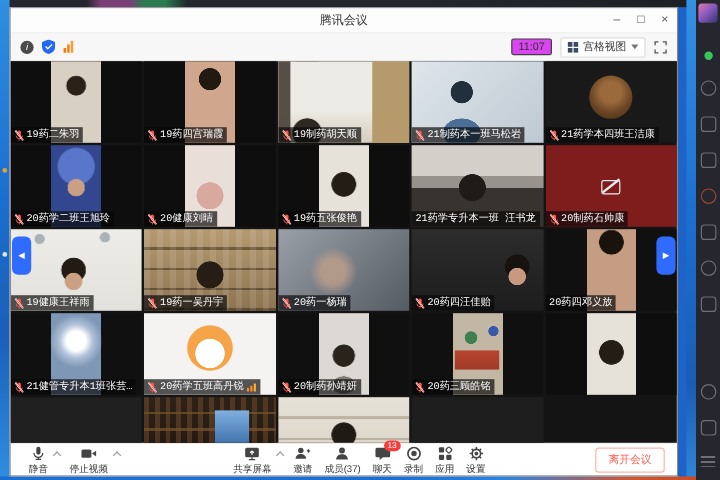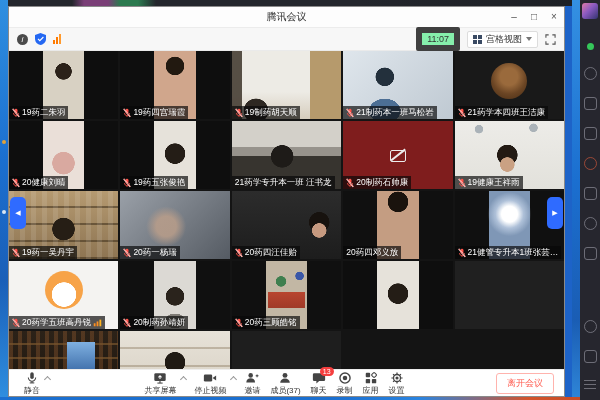--- a/index.html
+++ b/index.html
@@ -40,29 +40,29 @@
   .meetbar{height:22px;flex:0 0 22px;display:flex;align-items:center;background:#f7f7f7;
     border-bottom:1px solid #eaeaea;padding:0 8px;gap:7px;}
   .info-ic{width:11px;height:11px;border-radius:50%;background:#4a4a4a;color:#fff;
     font-size:8px;line-height:11px;text-align:center;font-style:italic;}
   .signal{display:flex;align-items:flex-end;gap:1px;height:10px;}
   .signal i{display:block;width:2px;background:#ff7a00;}
   .signal i:nth-child(1){height:4px;}
   .signal i:nth-child(2){height:7px;}
   .signal i:nth-child(3){height:10px;background:#ff9a2e;}
   .mb-spacer{flex:1;}
-  .time{font-size:9px;color:#333;border:6px solid #404040;border-radius:2px;padding:1px 5px;background:#86efac;}
+  .time{font-size:9px;color:#333;border:1px solid #404040;border-radius:2px;padding:1px 5px;background:#d946ef;}
   .viewsw{display:flex;align-items:center;gap:4px;font-size:9px;color:#333;
     border:1px solid #ddd;border-radius:2px;padding:1px 5px;background:#fff;}
   .caret{width:0;height:0;border-left:3px solid rgba(0,0,0,0);border-right:3px solid rgba(0,0,0,0);border-top:4px solid #777;}
   .fsic{display:flex;}
   
   .grid{flex:1;background:#141414;position:relative;overflow:hidden;
     display:grid;grid-template-columns:repeat(5,1fr);grid-auto-rows:68px;gap:2px;}
-  .tile{position:relative;background:#202020;overflow:hidden;}
+  .tile{position:relative;background:#202020;overflow:hidden;font-family:Liberation Mono, monospace;}
   .tile-label{position:absolute;left:0;bottom:0;max-width:100%;box-sizing:border-box;
     background:rgba(8,8,8,.68);color:#fff;font-size:8.5px;line-height:13px;
     padding:0 3px;display:flex;align-items:center;gap:2px;white-space:nowrap;overflow:hidden;}
   .page-btn{position:absolute;width:16px;height:32px;background:#2f6bff;border-radius:5px;
     color:#fff;font-size:7px;display:flex;align-items:center;justify-content:center;z-index:6;}
   .pleft{left:1px;top:146px;}
   .pright{right:1px;top:146px;}
   
   .t-strip-light{background:radial-gradient(circle at 50% 30%,#2b2119 0 8px,rgba(0,0,0,0) 8.5px),
     linear-gradient(90deg,#0e0e0e 0 31%,#d8d1c3 31% 69%,#0e0e0e 69%);}
@@ -274,20 +274,34 @@
               <rect x="3.2" y="0.8" width="3.6" height="6" rx="1.8" fill="#ff5148"></rect>
               <path d="M1.8 6a3.2 3.2 0 0 0 6.4 0" stroke="#ff5148" stroke-width="1" fill="none"></path>
               <line x1="5" y1="9.2" x2="5" y2="11" stroke="#ff5148" stroke-width="1"></line>
               <line x1="1" y1="0.8" x2="9" y2="10.8" stroke="#fff" stroke-width="1.8"></line>
               <line x1="1" y1="0.8" x2="9" y2="10.8" stroke="#ff5148" stroke-width="1"></line>
             </svg>
           </span>
           <span>21药学本四班王洁康</span>
         </div>
       </div>
+      <div class="tile t-strip-blue">
+        <div class="tile-label">
+          <span style="display:flex">
+            <svg width="8" height="10" viewBox="0 0 10 12">
+              <rect x="3.2" y="0.8" width="3.6" height="6" rx="1.8" fill="#ff5148"></rect>
+              <path d="M1.8 6a3.2 3.2 0 0 0 6.4 0" stroke="#ff5148" stroke-width="1" fill="none"></path>
+              <line x1="5" y1="9.2" x2="5" y2="11" stroke="#ff5148" stroke-width="1"></line>
+              <line x1="1" y1="0.8" x2="9" y2="10.8" stroke="#fff" stroke-width="1.8"></line>
+              <line x1="1" y1="0.8" x2="9" y2="10.8" stroke="#ff5148" stroke-width="1"></line>
+            </svg>
+          </span>
+          <span>20药学二班王旭玲</span>
+        </div>
+      </div>
       <div class="tile t-strip-pink">
         <div class="tile-label">
           <span style="display:flex">
             <svg width="8" height="10" viewBox="0 0 10 12">
               <rect x="3.2" y="0.8" width="3.6" height="6" rx="1.8" fill="#ff5148"></rect>
               <path d="M1.8 6a3.2 3.2 0 0 0 6.4 0" stroke="#ff5148" stroke-width="1" fill="none"></path>
               <line x1="5" y1="9.2" x2="5" y2="11" stroke="#ff5148" stroke-width="1"></line>
               <line x1="1" y1="0.8" x2="9" y2="10.8" stroke="#fff" stroke-width="1.8"></line>
               <line x1="1" y1="0.8" x2="9" y2="10.8" stroke="#ff5148" stroke-width="1"></line>
             </svg>
@@ -467,40 +481,40 @@
           <svg width="14" height="14" viewBox="0 0 16 16">
             <rect x="6" y="1.5" width="4" height="7.5" rx="2" fill="#444"></rect>
             <path d="M3.8 7.5a4.2 4.2 0 0 0 8.4 0" fill="none" stroke="#444" stroke-width="1.2"></path>
             <line x1="8" y1="11.8" x2="8" y2="13.6" stroke="#444" stroke-width="1.2"></line>
             <line x1="5.4" y1="13.6" x2="10.6" y2="13.6" stroke="#444" stroke-width="1.2"></line>
           </svg>
         </span>
         <span>静音</span>
         <span class="chev"></span>
       </div>
+      <div class="tb-item withchev">
+        <span style="display:flex">
+          <svg width="14" height="14" viewBox="0 0 16 16">
+            <rect x="1" y="4" width="9.5" height="8" rx="1.5" fill="#444"></rect>
+            <path d="M11 8l4-2.8v5.6z" fill="#444"></path>
+          </svg>
+        </span>
+        <span>停止视频</span>
+        <span class="chev"></span>
+      </div>
       <div class="tb-item withchev mid-start">
         <span style="display:flex">
           <svg width="14" height="14" viewBox="0 0 16 16">
             <rect x="1.5" y="2.5" width="13" height="9" rx="1.5" fill="#444"></rect>
             <path d="M8 9.2V5.4M8 5.4L6.2 7.2M8 5.4l1.8 1.8" stroke="#fff" stroke-width="1.2" fill="none"></path>
             <line x1="8" y1="11.5" x2="8" y2="13.8" stroke="#444" stroke-width="1.2"></line>
             <line x1="5" y1="13.8" x2="11" y2="13.8" stroke="#444" stroke-width="1.2"></line>
           </svg>
         </span>
         <span>共享屏幕</span>
-        <span class="chev"></span>
-      </div>
-      <div class="tb-item withchev">
-        <span style="display:flex">
-          <svg width="14" height="14" viewBox="0 0 16 16">
-            <rect x="1" y="4" width="9.5" height="8" rx="1.5" fill="#444"></rect>
-            <path d="M11 8l4-2.8v5.6z" fill="#444"></path>
-          </svg>
-        </span>
-        <span>停止视频</span>
         <span class="chev"></span>
       </div>
       <div class="tb-item">
         <span style="display:flex">
           <svg width="14" height="14" viewBox="0 0 16 16">
             <circle cx="6.5" cy="5" r="2.6" fill="#444"></circle>
             <path d="M1.5 13c0-3 2.3-4.6 5-4.6s5 1.6 5 4.6z" fill="#444"></path>
             <path d="M12.2 5.5h3.2M13.8 3.9v3.2" stroke="#444" stroke-width="1.2"></path>
           </svg>
         </span>

